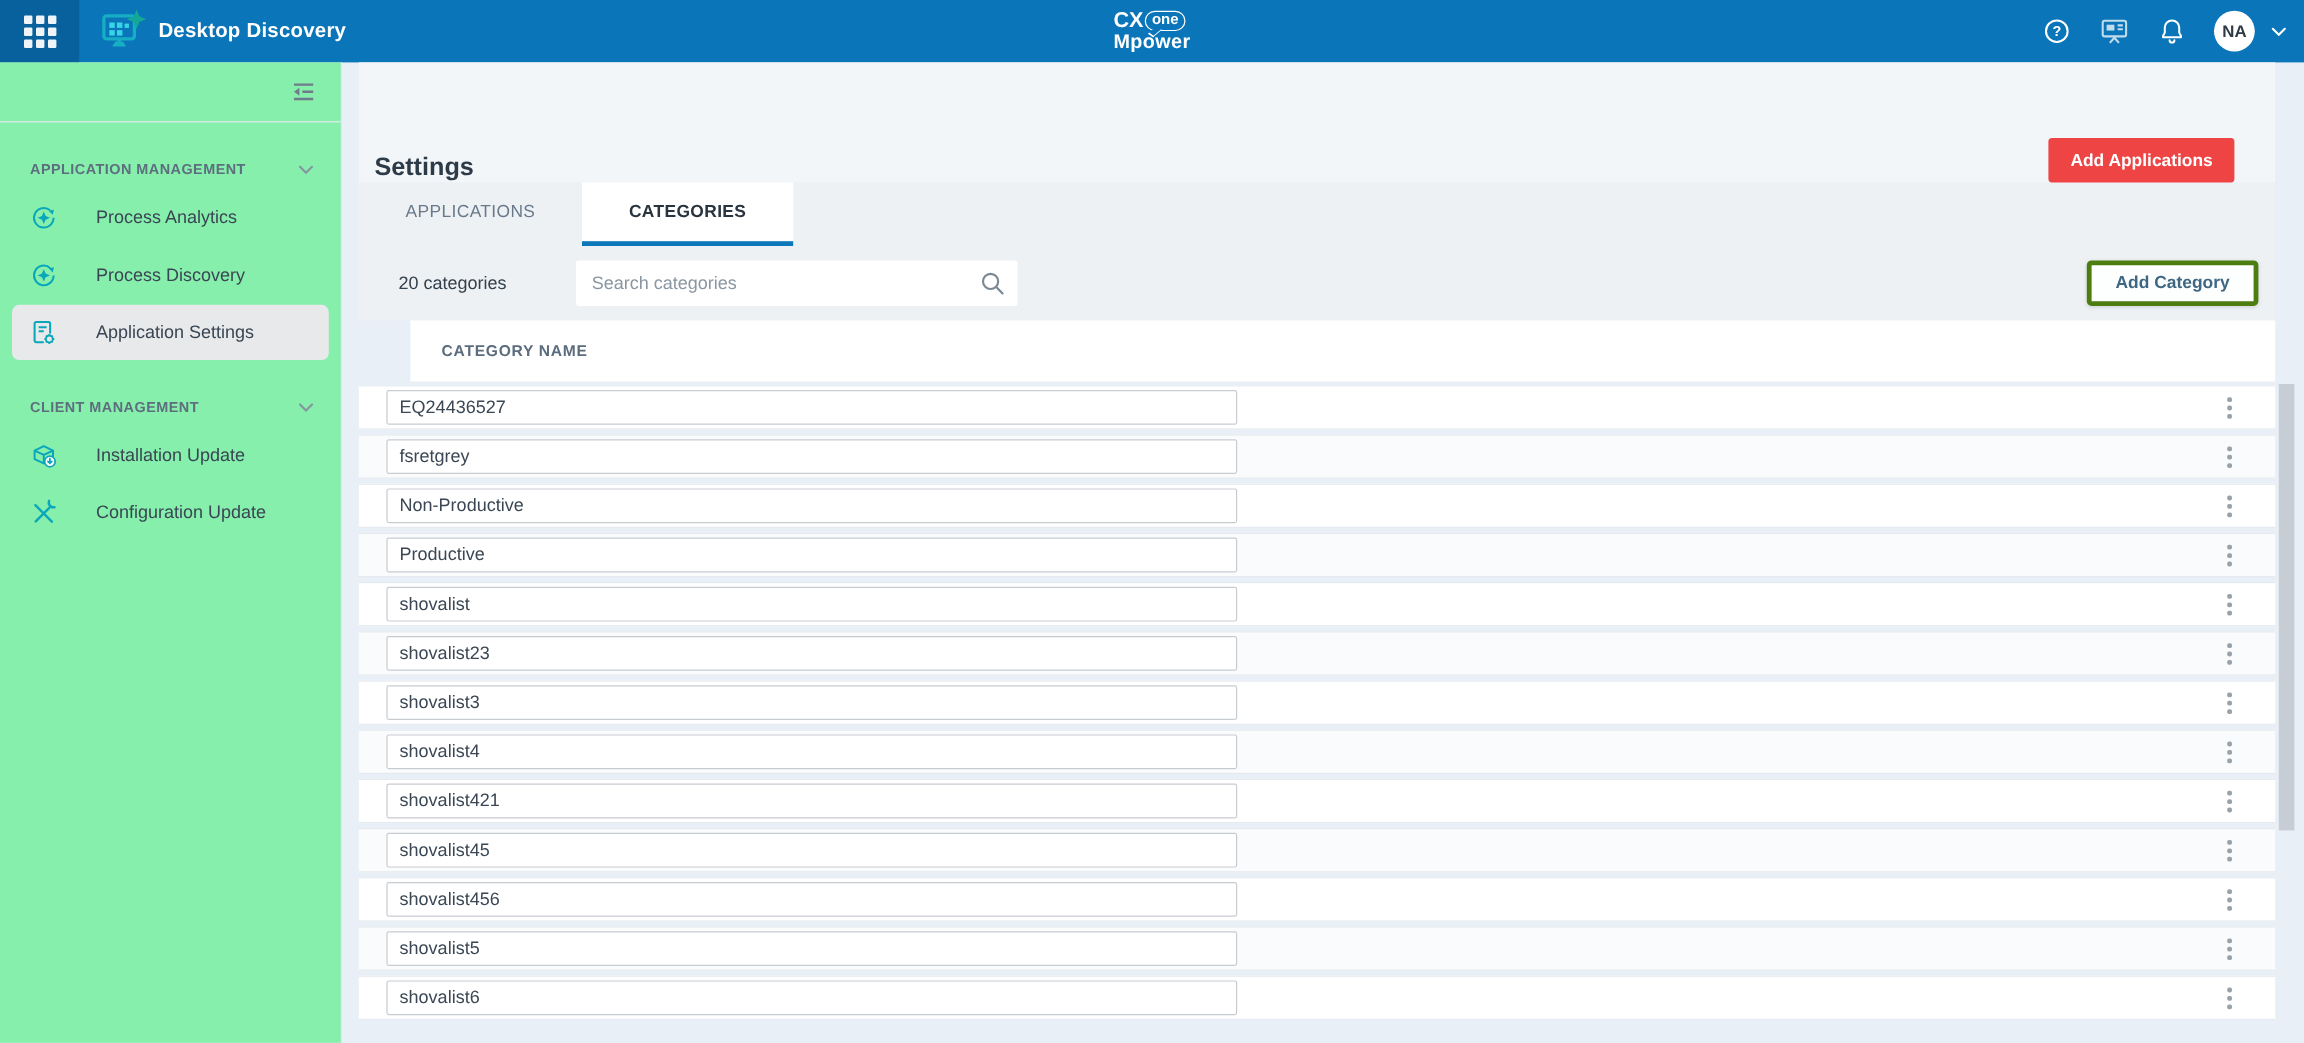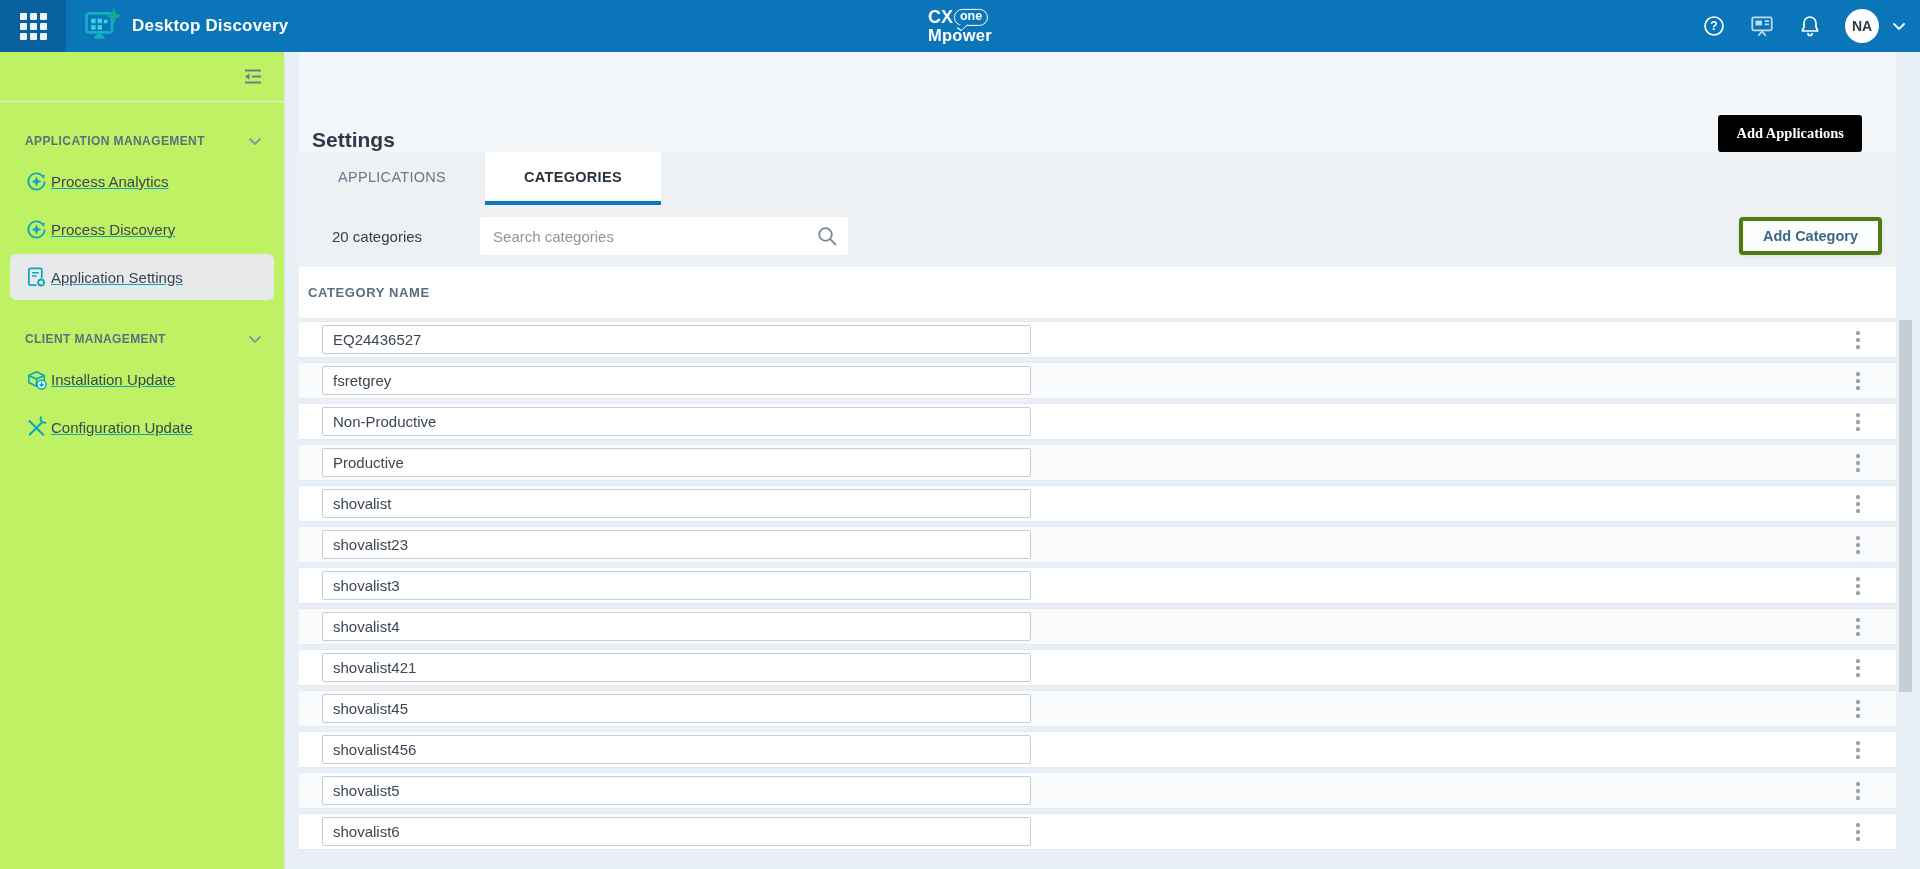--- a/index.html
+++ b/index.html
@@ -17,50 +17,50 @@
   .logo-line1 { display:flex; align-items:center; font-weight:bold; font-size:18px; }
   .logo-one { position:relative; font-size:12.5px; font-weight:bold; border:1.6px solid #fff; border-radius:10px; padding:0 5px 1px 5px; margin-left:1px; }
   .logo-one:after { content:""; position:absolute; left:4px; bottom:-5px; width:6px; height:6px; background:#0a75b8; border-right:1.6px solid #fff; border-bottom:1.6px solid #fff; transform:skewX(-35deg) rotate(25deg); }
   .logo-line2 { font-size:16.5px; font-weight:bold; letter-spacing:.3px; }
   .topbar-right { margin-left:auto; display:flex; align-items:center; gap:22px; margin-right:14px; }
   .tb-icon { width:26px; height:26px; display:flex; align-items:center; justify-content:center; cursor:pointer; }
   .avatar-wrap { display:flex; align-items:center; gap:13px; cursor:pointer; }
   .avatar { width:34px; height:34px; border-radius:50%; background:#fff; color:#2e3a45; font-weight:bold; font-size:14px; display:flex; align-items:center; justify-content:center; }
 
   
-  .sidebar { position:absolute; left:0; top:52px; bottom:0; width:285px; background:#bef264; border-right:1px solid #e3e7ea; }
+  .sidebar { position:absolute; left:0; top:52px; bottom:0; width:285px; background:#86efac; border-right:1px solid #e3e7ea; }
   .sb-top { height:50px; display:flex; align-items:center; justify-content:flex-end; padding-right:20px; border-bottom:1px solid #e7eaec; }
   .sb-collapse { cursor:pointer; display:flex; }
   .sb-section-head { display:flex; align-items:center; justify-content:space-between; padding:0 22px 0 25px; margin-top:32px; margin-bottom:10px; }
   .sb-section-label { font-size:12px; font-weight:bold; color:#5d6e7e; letter-spacing:.4px; }
-  .sb-item { display:flex; align-items:center; gap:3px; height:46px; margin:2px 10px; padding-left:15px; border-radius:6px; color:#0aa6bb; cursor:pointer;text-decoration:underline; }
+  .sb-item { display:flex; align-items:center; gap:32px; height:46px; margin:2px 10px; padding-left:15px; border-radius:6px; color:#0aa6bb; cursor:pointer; }
   .sb-item.active { background:#e8e9ea; }
   .sb-item-label { font-size:15px; color:#3a4653; }
 
   
   .main { position:absolute; left:285px; top:52px; right:0; bottom:0; padding-left:14px; }
   .m-block { margin-right:24px; }
   .m-header { background:#f3f6f8; height:100px; display:flex; align-items:flex-end; justify-content:space-between; padding:0 34px 0 13px; }
   .page-title { font-size:21px; font-weight:bold; color:#2d3a48; }
-  .btn-primary { background:#000000; color:#fff; font-size:14.5px; font-weight:bold; border:none; border-radius:3px; height:37px; padding:0 18px; cursor:pointer; font-family:Liberation Serif, serif; }
+  .btn-primary { background:#ef4444; color:#fff; font-size:14.5px; font-weight:bold; border:none; border-radius:3px; height:37px; padding:0 18px; cursor:pointer; font-family:Liberation Sans, sans-serif; }
 
   .m-strip { background:#eef1f4; }
   .tabs { display:flex; height:53px; padding-left:0; }
   .tab { display:flex; align-items:center; justify-content:center; padding:0 39px; font-size:14.5px; color:#67798a; letter-spacing:.3px; cursor:pointer; border-bottom:4px solid transparent; }
   .tab.active { background:#fff; color:#28343f; font-weight:bold; border-bottom:4px solid #0c78ba; }
 
   .toolbar { display:flex; align-items:center; height:62px; padding:0 14px 0 33px; }
   .count-label { font-size:15px; color:#33404d; }
   .search-wrap { position:relative; margin-left:58px; }
   .search-input { width:368px; height:38px; background:#fff; border:none; border-radius:2px; padding:0 42px 0 13px; font-size:15px; color:#3b4754; font-family:inherit; outline:none; }
   .search-input::placeholder { color:#8a96a1; }
   .search-ic { position:absolute; right:10px; top:8px; cursor:pointer; }
   .btn-secondary { margin-left:auto; background:#fdfefe; color:#3d6783; font-size:14.5px; font-weight:bold; border:4px solid #4d7c0f; border-radius:4px; height:38px; padding:0 20px; cursor:pointer; box-shadow:0 1px 3px rgba(40,60,80,.12); font-family:inherit; }
 
-  .list-header { background:#fff; height:52px; display:flex; align-items:center; padding-left:9px; border-bottom:1px solid #e4eaef; }
+  .list-header { background:#fff; height:52px; display:flex; align-items:center; padding-left:26px; border-bottom:1px solid #e4eaef;margin-left:43px; }
   .col-label { font-size:13px; font-weight:bold; color:#5b6c7d; letter-spacing:.6px; }
 
   .rows { margin-top:2px; }
   .row { height:37px; background:#fff; border-top:1px solid #e4eaef; border-bottom:1px solid #e4eaef; margin-bottom:4px; display:flex; align-items:center; padding-left:23px; }
   .row:nth-child(even) { background:#fafbfc; }
   .cat-input { width:709px; height:29px; border:1px solid #c7ccd1; border-radius:2px; background:#fff; font-size:15px; color:#3b4754; padding:0 10px; font-family:inherit; outline:none; }
   .kebab { margin-left:auto; margin-right:32px; display:flex; flex-direction:column; gap:3px; cursor:pointer; padding:4px; }
   .kebab i { width:4px; height:4px; background:#98a2ab; border-radius:1.5px; }
 
   .v-scrollbar { position:absolute; right:8px; top:268px; width:13px; height:372px; background:#c6cdd4; }

